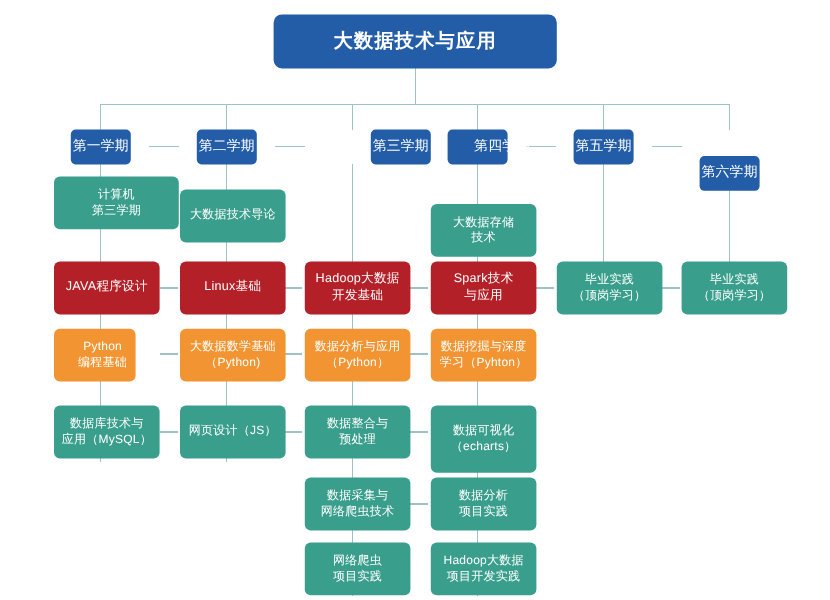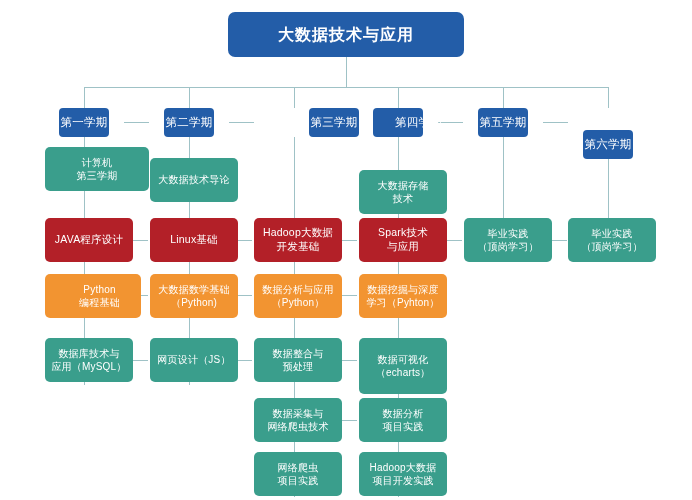--- a/index.html
+++ b/index.html
@@ -123,21 +123,21 @@
       <div class="node term" style="left: 583px; top: 108px; width: 50px; height: 29px; margin-top: 22px;">
         <span>第六学期</span>
       </div>
       <div class="node teal" style="left: 45px; top: 147px; width: 104px; height: 44px; align-items: center;">
         <span>计算机</span>
         <span>第三学期</span>
       </div>
       <div class="node red" style="left: 45px; top: 218px; width: 88px; height: 44px;">
         <span>JAVA程序设计</span>
       </div>
-      <div class="node orange" style="left: 45px; top: 274px; width: 96px; height: 44px; padding-left: 16px;">
+      <div class="node orange" style="left: 45px; top: 274px; width: 68px; height: 44px; padding-left: 16px;">
         <span>Python</span>
         <span>编程基础</span>
       </div>
       <div class="node teal" style="left: 45px; top: 338px; width: 88px; height: 44px;">
         <span>数据库技术与</span>
         <span>应用（MySQL）</span>
       </div>
       <div class="node teal" style="left: 150px; top: 158px; width: 88px; height: 44px;">
         <span>大数据技术导论</span>
       </div>

